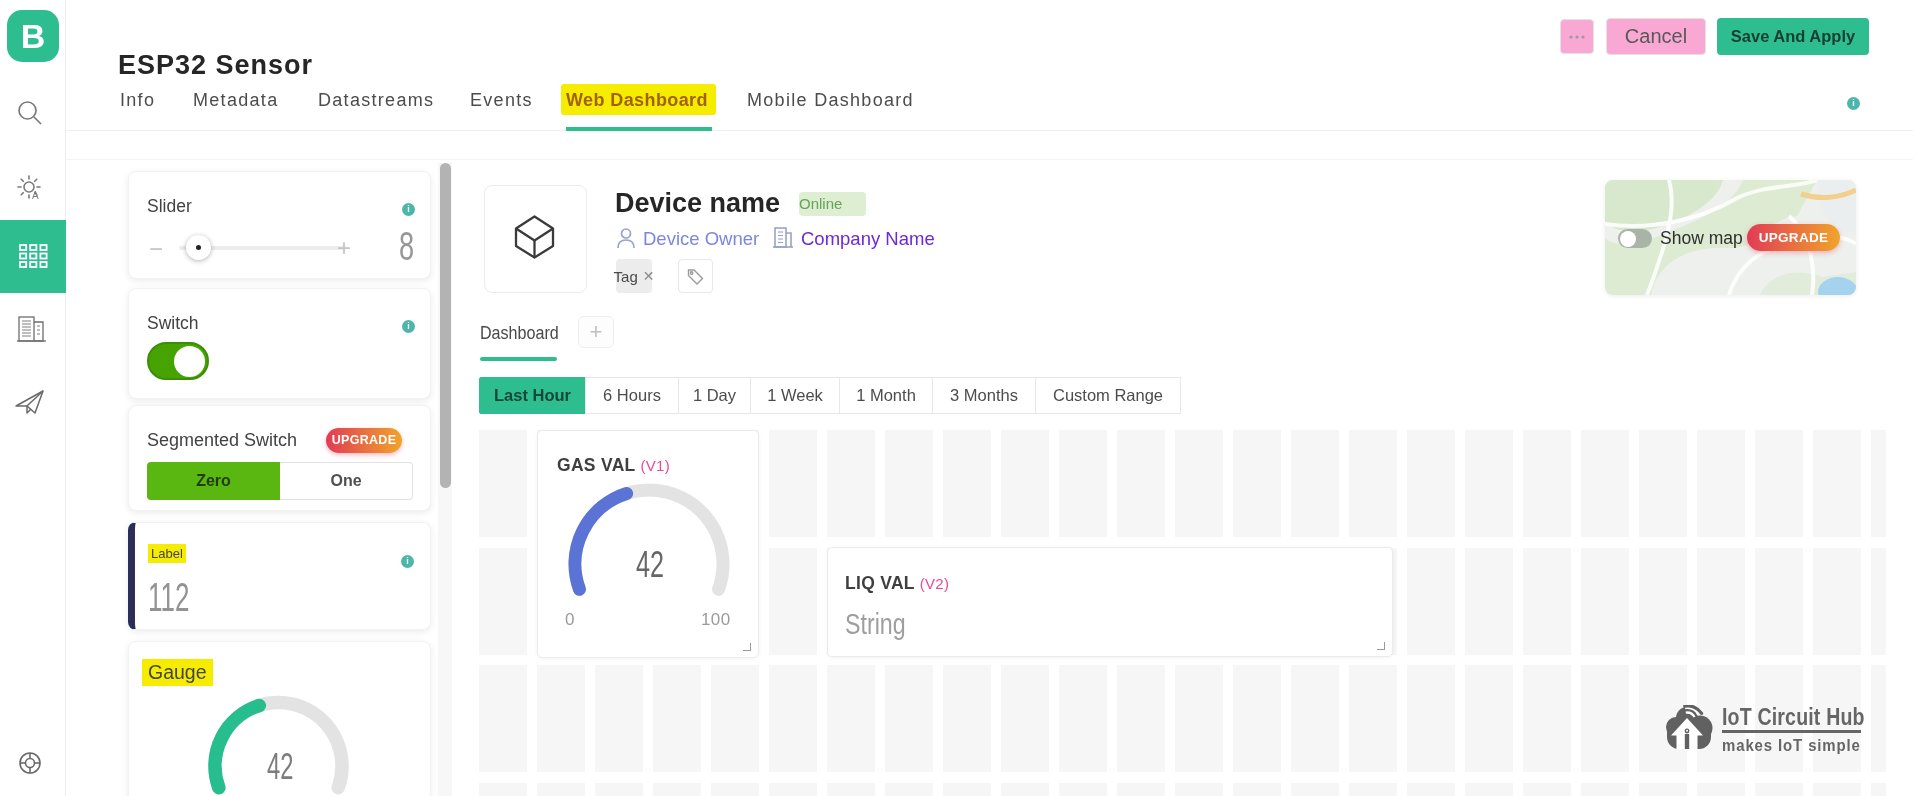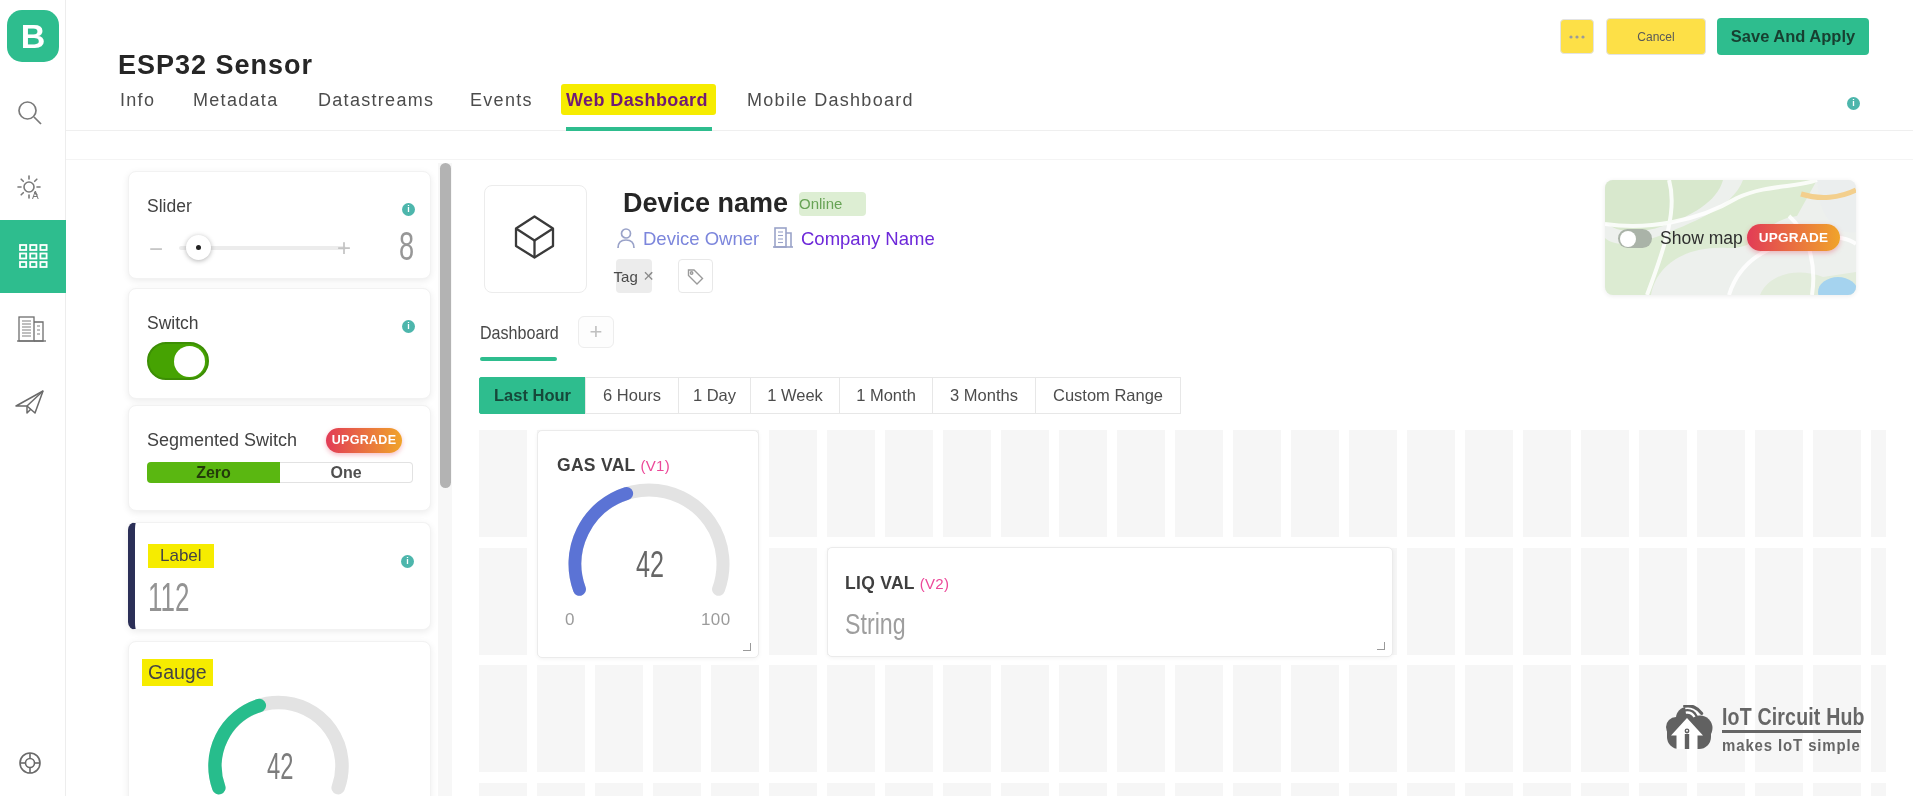--- a/index.html
+++ b/index.html
@@ -12,22 +12,22 @@
   background:#fff; border-right:1px solid #ededed; z-index:30; }
 #blogo { position:absolute; left:7px; top:10px; width:52px; height:52px;
   background:#2ebd8e; border-radius:15px; color:#fff; font-weight:bold;
   font-size:34px; text-align:center; line-height:52px; }
 #navactive { position:absolute; left:0; top:220px; width:66px; height:73px;
   background:#2ebd8e; }
 
 
 #title { position:absolute; left:118px; top:20px; font-size:27px; font-weight:bold;
   color:#262626; letter-spacing:1px;margin-top:30px; }
-.hbtn { position:absolute; top:18px; height:37px; background:#fde047;
-  border:1px solid #e3e3e3; border-radius:4px; font-size:12px; color:#595959;
+.hbtn { position:absolute; top:18px; height:37px; background:#f9a8d4;
+  border:1px solid #e3e3e3; border-radius:4px; font-size:20px; color:#595959;
   display:flex; align-items:center; justify-content:center; }
 #btndots { left:1560px; width:34px; top:19px; height:35px; }
 #btncancel { left:1606px; width:100px; }
 #btnsave { position:absolute; left:1717px; top:18px; width:152px; height:37px;
   background:#2ebd8e; border-radius:4px; color:#173f30; font-weight:bold;
   font-size:16.5px; display:flex; align-items:center; justify-content:center; }
 .tab { position:absolute; top:90px; font-size:18px; color:#4c4c4c; letter-spacing:1.3px; z-index:2; }
 #hl-webdash { position:absolute; left:561px; top:84px; width:155px; height:31px;
   background:#f6ec00; border-radius:3px; z-index:1; }
 #tab-underline { position:absolute; left:566px; top:127px; width:146px; height:3.5px;
@@ -70,50 +70,50 @@
 #toggle::after { content:""; position:absolute; right:2px; top:1.5px; width:31px;
   height:31px; background:#fff; border-radius:50%; }
 
 
 #segtitle { font-size:18px; }
 #upg1 { position:absolute; left:197px; top:22px; }
 .upgpill { width:76px; height:25px; border-radius:13px; color:#fff;
   font-weight:bold; font-size:12.5px; letter-spacing:.3px; text-align:center;
   line-height:25px; background:linear-gradient(90deg,#e23b56,#f0a42a);
   box-shadow:0 2px 5px rgba(226,59,86,.35); }
-#segctl { position:absolute; left:18px; top:56px; width:266px; height:21px;
+#segctl { position:absolute; left:18px; top:56px; width:266px; height:38px;
   display:flex; border-radius:4px; }
 #segzero { width:50%; background:#5ab711; color:#233c0a; font-weight:bold;
   font-size:16px; display:flex; align-items:center; justify-content:center;
   border-radius:4px 0 0 4px; }
 #segone { width:50%; background:#fff; color:#4f4f4f; font-size:16px;
   border:1px solid #e2e2e2; border-left:none; display:flex; align-items:center;
   justify-content:center; border-radius:0 4px 4px 0;font-weight:bold; }
 
 
 .hlyellow { background:#f6ec00; }
-#lbl-name { position:absolute; left:13px; top:21px; font-size:17px; color:#454545;
-  padding:2px 12px; }
+#lbl-name { position:absolute; left:13px; top:21px; font-size:13px; color:#454545;
+  padding:2px 3px; }
 #lbl-val { position:absolute; left:13px; top:52px; font-size:40px; color:#939393; transform:scaleX(.65); transform-origin:left top; }
 
 
 #gauge-name { position:absolute; left:13px; top:17px; font-size:19.5px; color:#454545;
   padding:2px 6px; }
 
 
 #sbtrack { position:absolute; left:438px; top:163px; width:14px; height:633px;
   background:#f7f7f7; }
 #sbthumb { position:absolute; left:439.5px; top:163px; width:11px; height:325px;
   background:#b3b3b3; border-radius:6px; }
 
 
 #devcard { position:absolute; left:484px; top:185px; width:103px; height:108px;
   border:1px solid #ececec; border-radius:8px; background:#fff; }
 #devname { position:absolute; left:615px; top:188px; font-size:27px;
-  font-weight:bold; color:#262626;margin-left:8px; }
+  font-weight:bold; color:#262626; }
 #online { position:absolute; left:799px; top:192px; width:67px; height:24px;
   background:#ddeed3; border-radius:4px; color:#67a355; font-size:15px;
   text-align:left; line-height:24px; }
 #devowner { position:absolute; left:643px; top:228px; font-size:18.5px; color:#7c86dc; }
 #compname { position:absolute; left:801px; top:228px; font-size:18.5px; color:#6d28d9; }
 #tagchip { position:absolute; left:616px; top:259px; width:36px; height:34px;
   background:#ececec; border-radius:4px; color:#4a4a4a; font-size:15px;
   display:flex; align-items:center; justify-content:center; gap:5px; }
 #tagchip .x { color:#8a8a8a; font-size:14px; }
 #tagbtn { position:absolute; left:678px; top:259px; width:35px; height:34px;
@@ -262,21 +262,21 @@
     </svg>
 </div>
 <div class="hbtn" id="btncancel">Cancel</div>
 <div id="btnsave">Save And Apply</div>
 
 <div id="hl-webdash"></div>
 <div class="tab" style="left:120px">Info</div>
 <div class="tab" style="left:193px">Metadata</div>
 <div class="tab" style="left:318px">Datastreams</div>
 <div class="tab" style="left:470px">Events</div>
-<div class="tab" style="left:566px;font-weight:bold;color:#701a75;letter-spacing:.4px">Web Dashboard</div>
+<div class="tab" style="left:566px;font-weight:bold;color:#a16207;letter-spacing:.4px">Web Dashboard</div>
 <div class="tab" style="left:747px">Mobile Dashboard</div>
 <div id="tab-underline"></div>
 <div id="tabline"></div>
 <div id="hdrline2"></div>
 <div class="idot" style="left:1847px;top:97px">i</div>
 
 <div class="card" id="card-slider">
   <div class="ctitle">Slider</div>
   <div class="idot" style="left:273px;top:31px">i</div>
   <div id="sl-minus">−</div>

